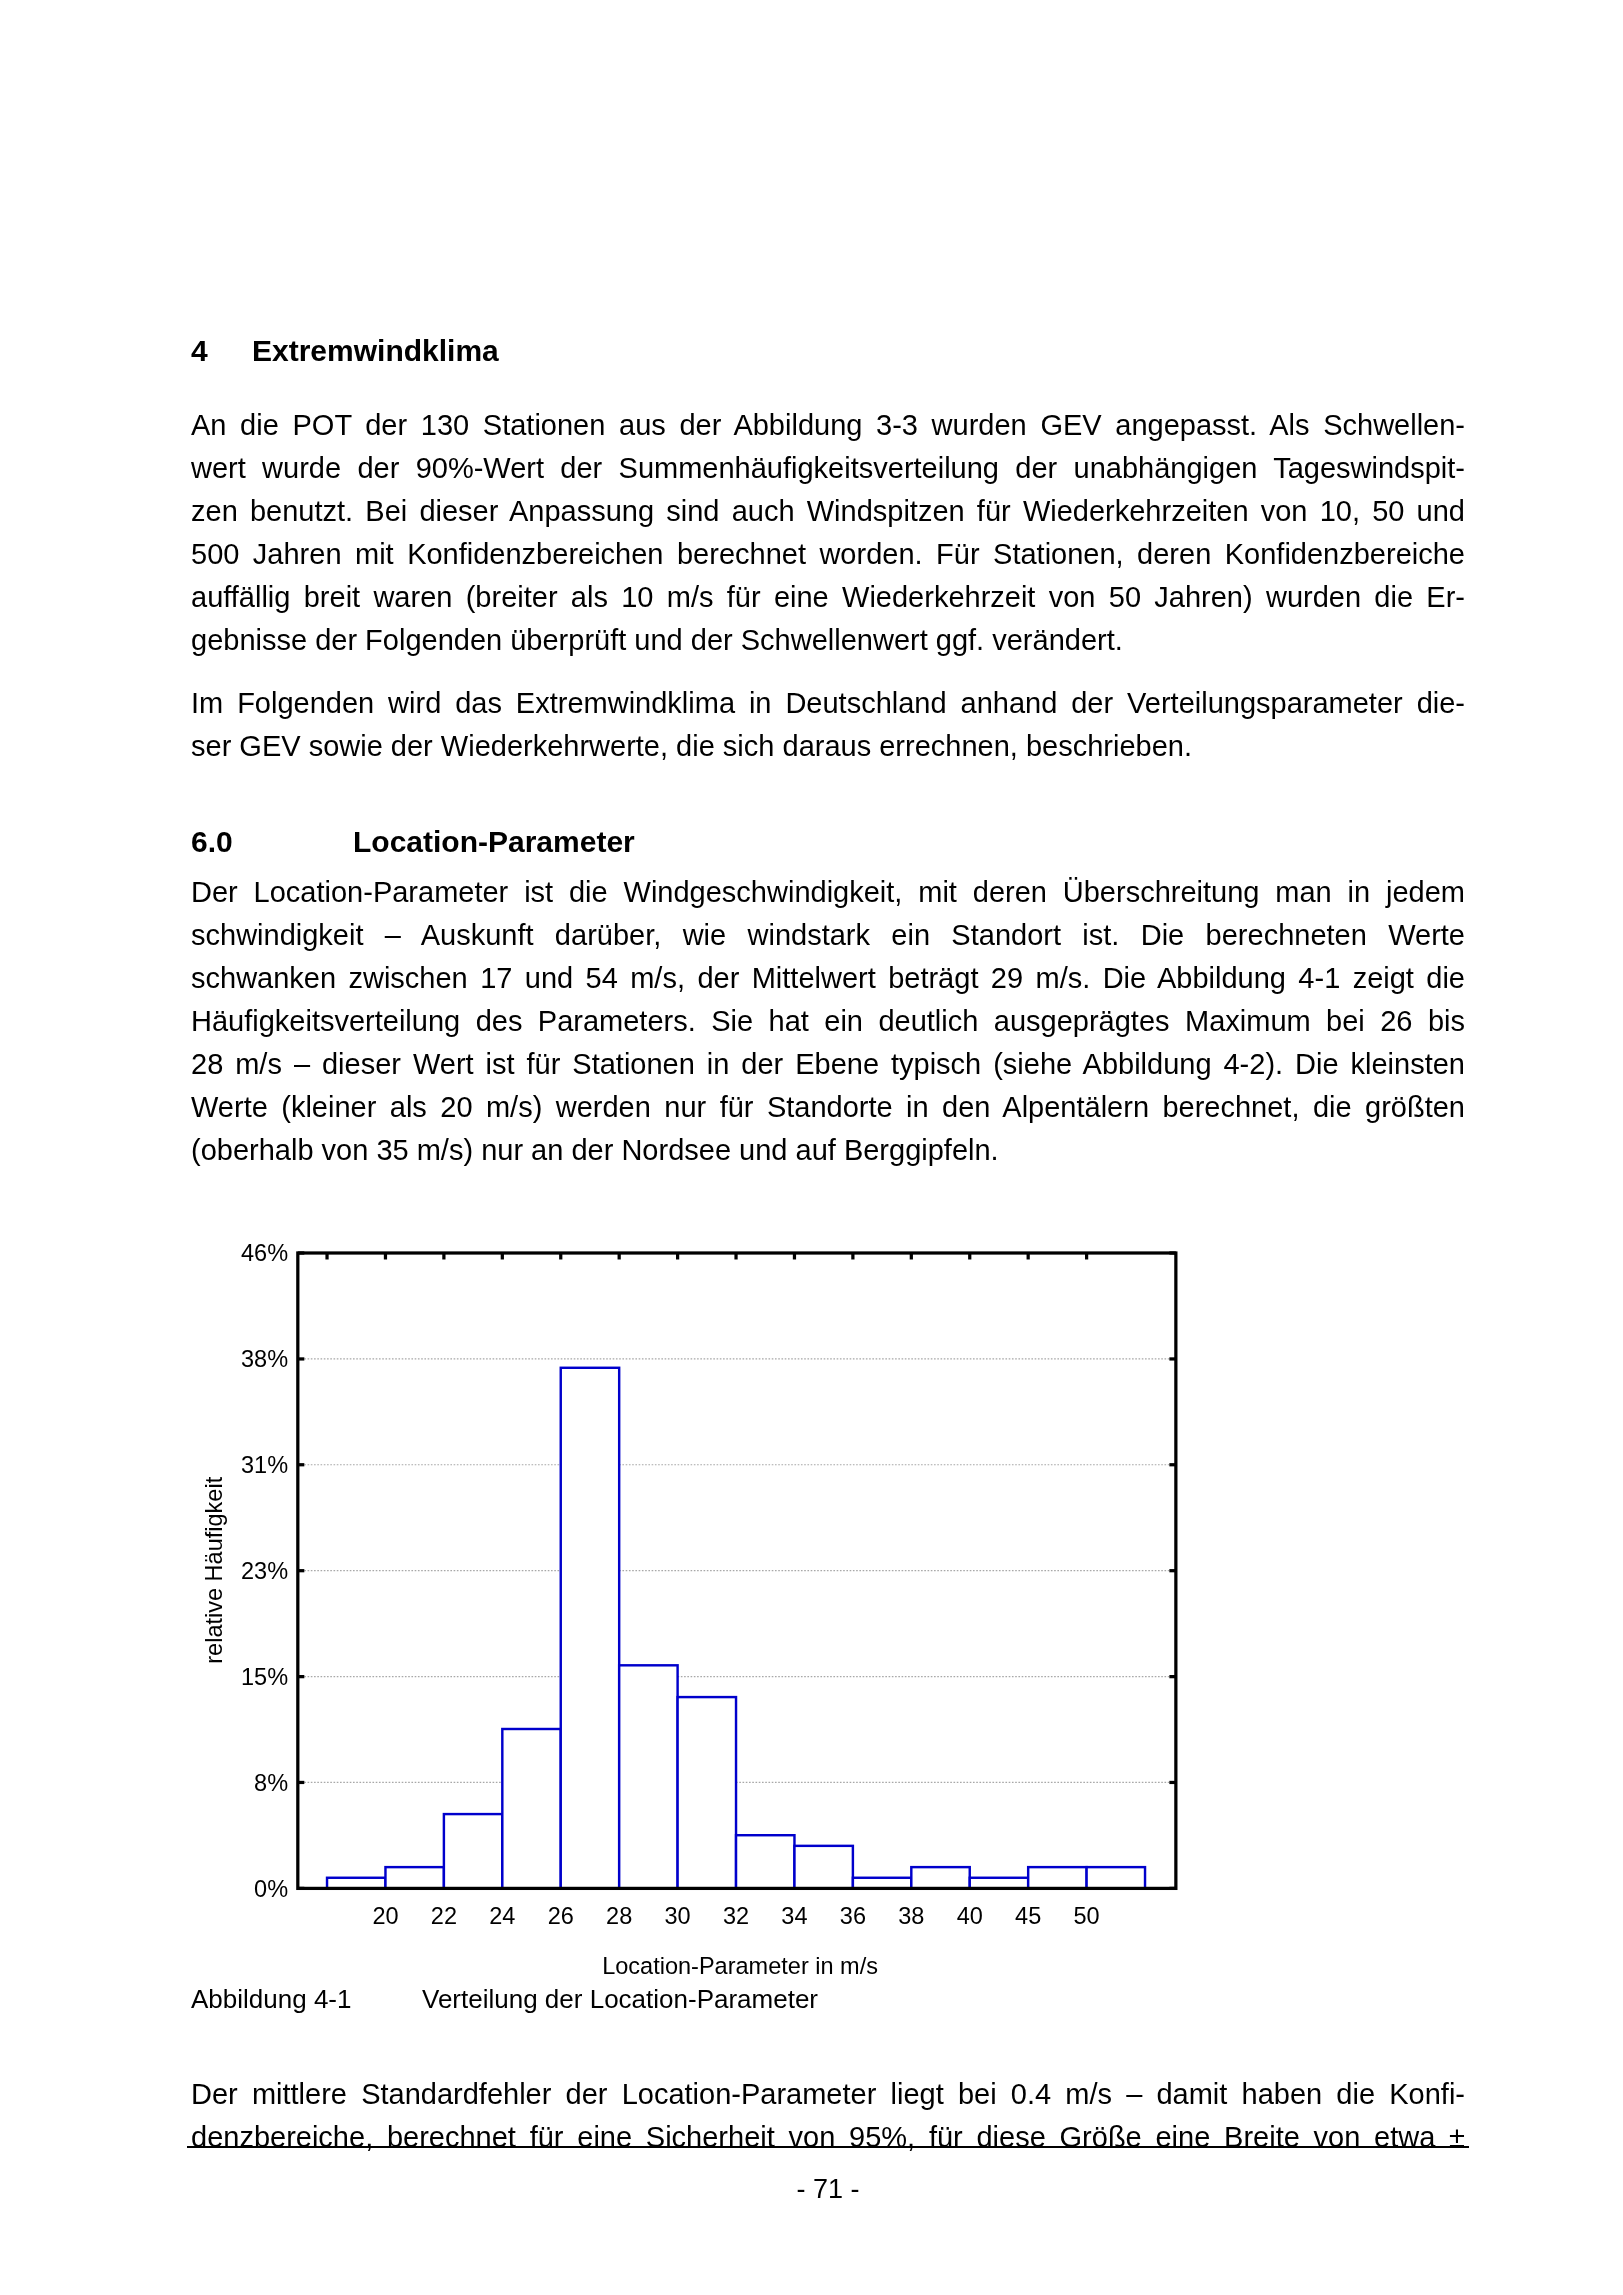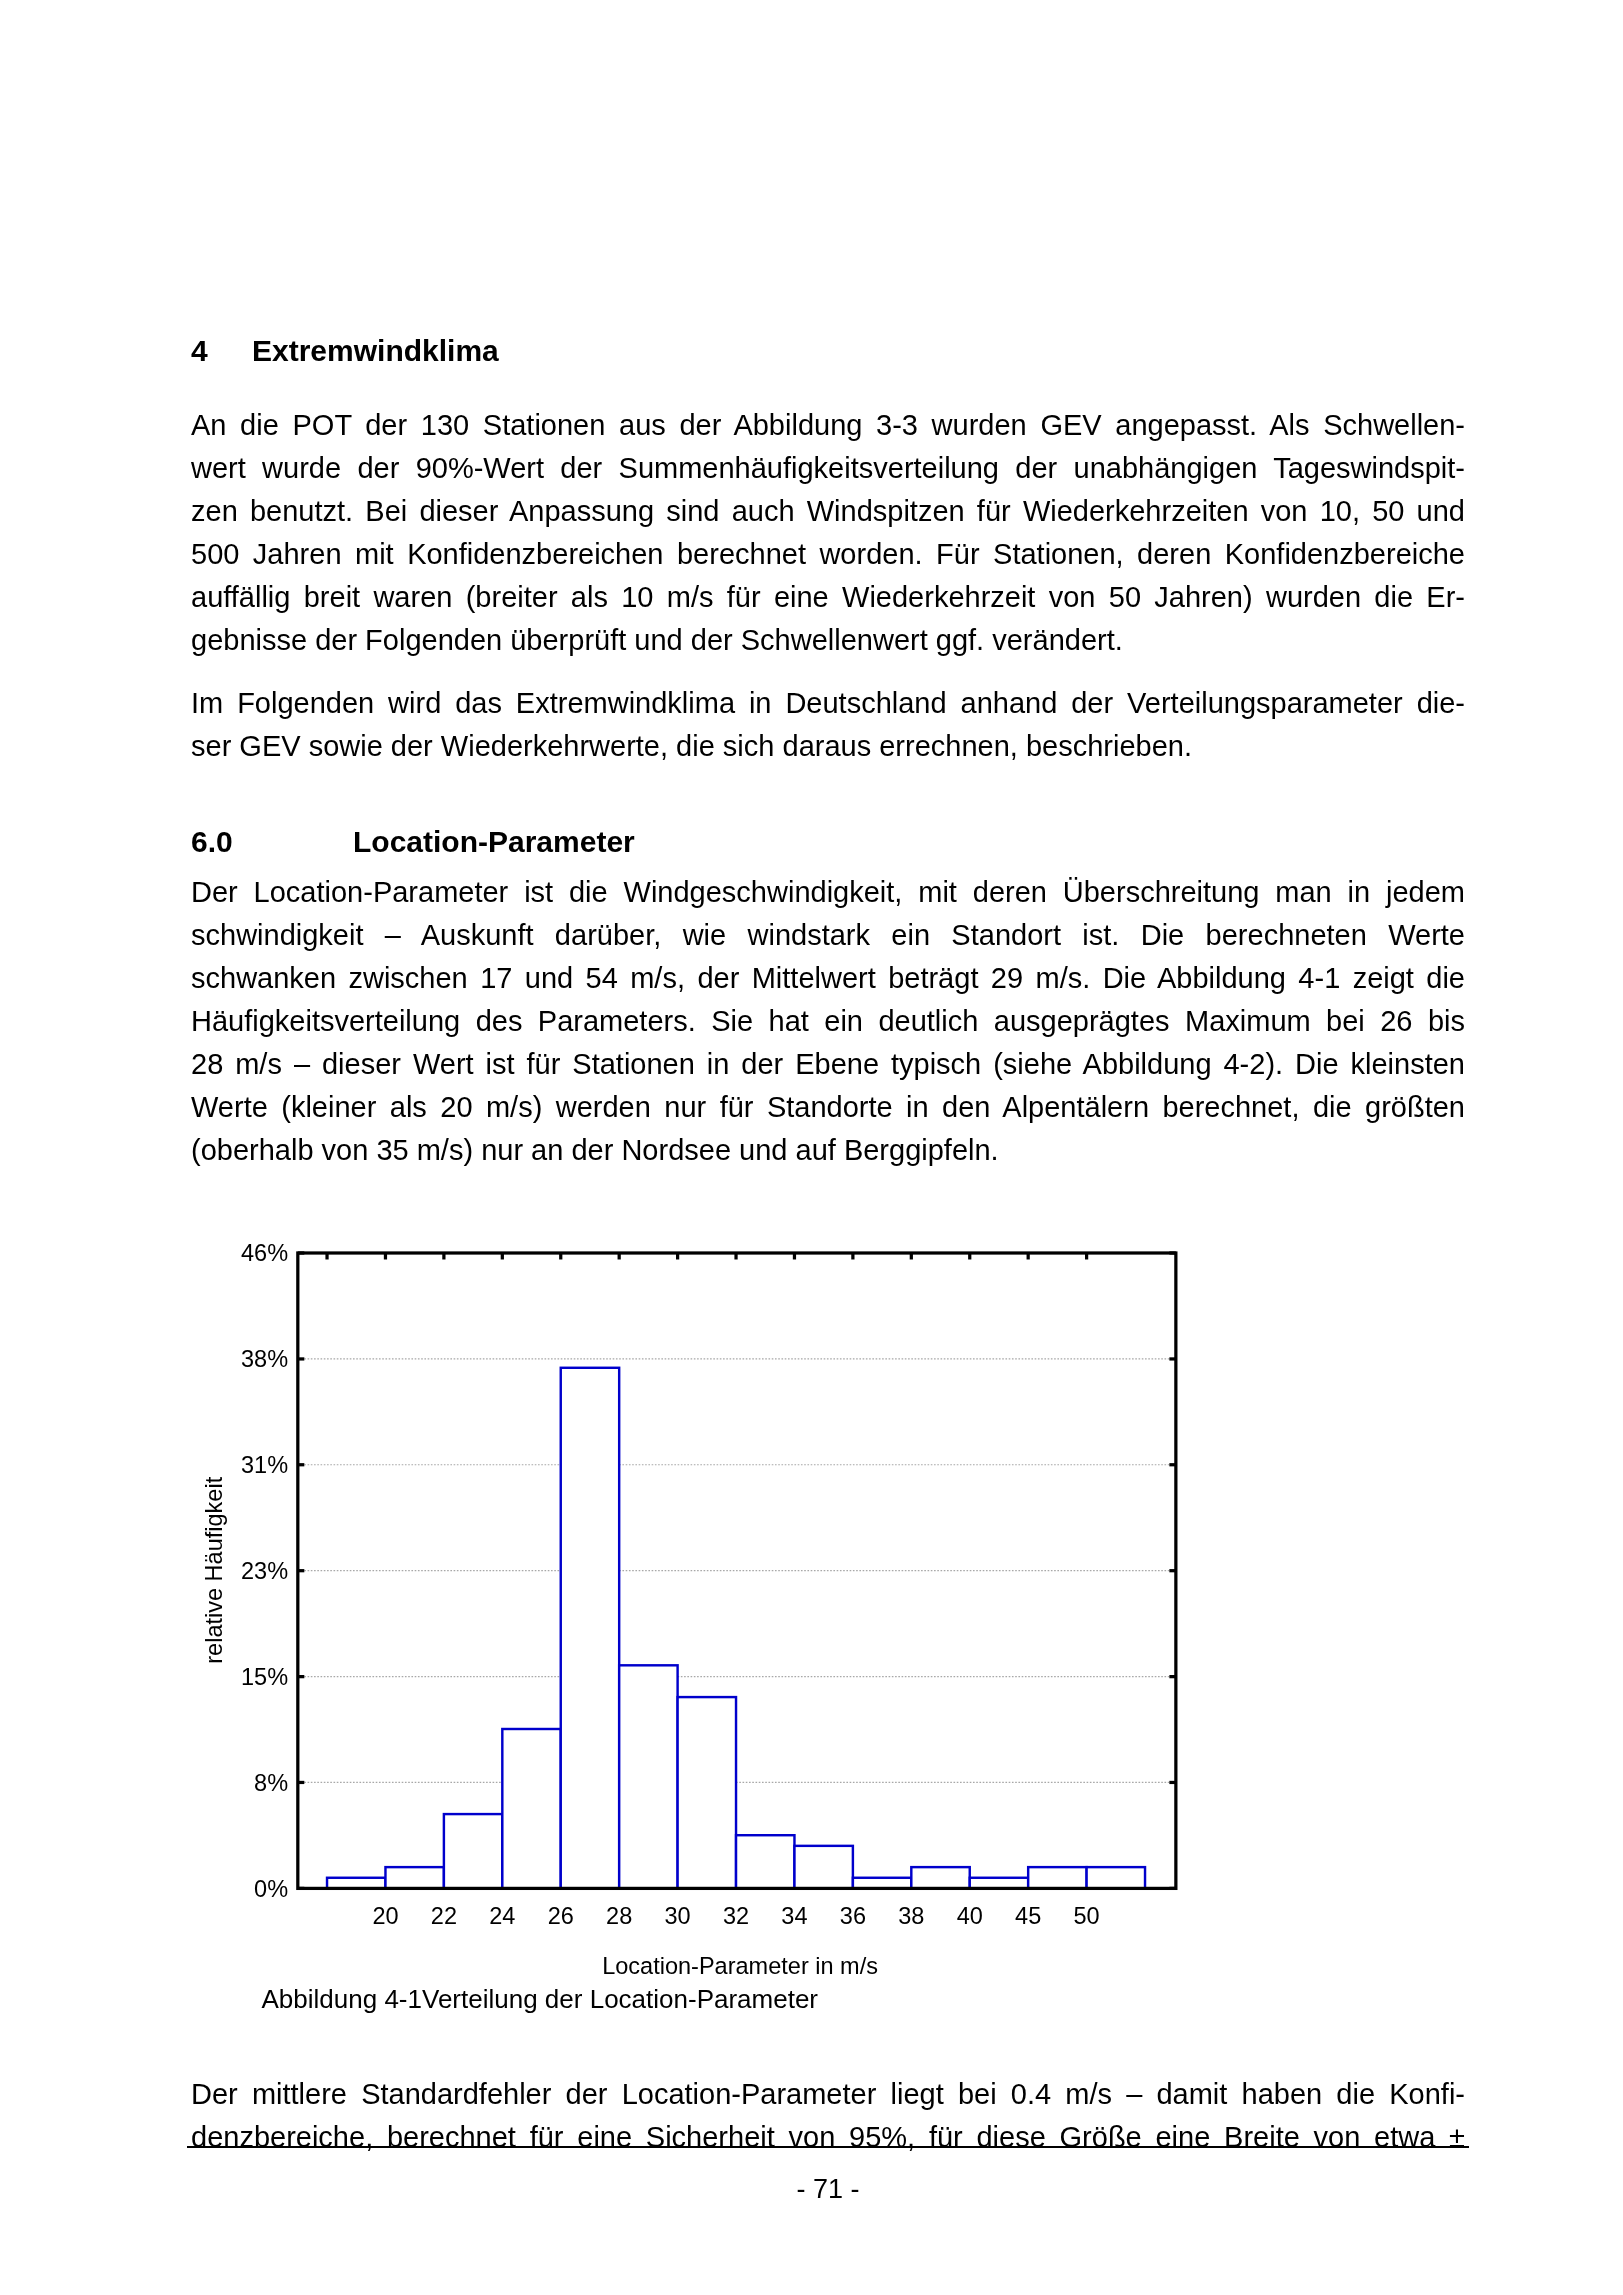--- a/index.html
+++ b/index.html
@@ -12,21 +12,21 @@
   .h2 .num { display: inline-block; width: 162px; }
   .para { left: 191px; width: 1274px; font-size: 29px; line-height: 43px;
           text-align: justify; }
   .para .line { display: block; white-space: nowrap; text-align: justify; text-align-last: justify; }
   .para .line.last { text-align-last: left; }
   .p1 { top: 404px; }
   .p2 { top: 666px; margin-top: 16px; }
   .p3 { top: 871px; }
   .p4 { top: 2073px; }
   .caption { left: 191px; top: 1984px; font-size: 26px; }
-  .caption .num { display: inline-block; width: 231px; text-align: right; }
+  .caption .num { display: inline-block; width: 231px; }
   .rule { left: 187px; top: 2146px; width: 1282px; height: 2.4px; background: #000; }
   .pagenum { left: 0; width: 1656px; top: 2174px; font-size: 27px; text-align: center; }
   #chart { position: absolute; left: 0; top: 0; width: 1623px; height: 2295px; }
   #chart text { font-family: "Liberation Sans", sans-serif; }
 </style>
 </head>
 <body>
 
 <div class="abs h1">
   <span class="num">4</span><span>Extremwindklima</span>

